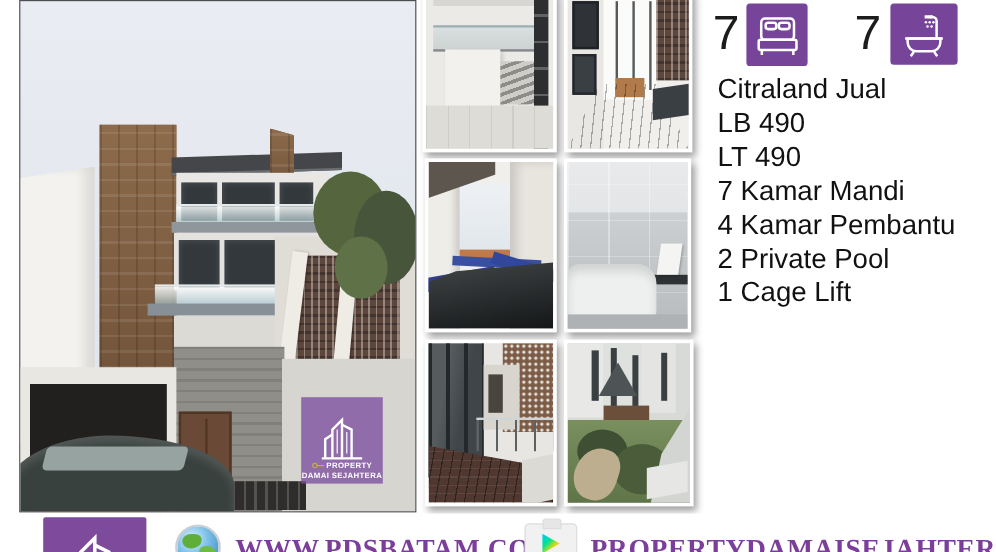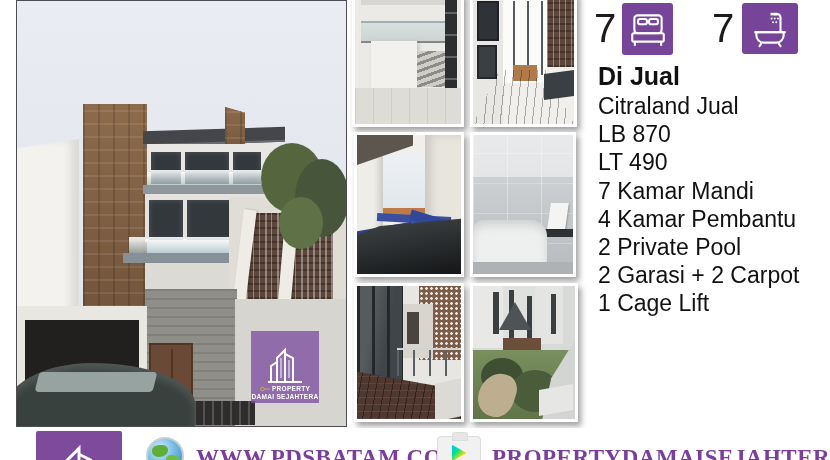--- a/index.html
+++ b/index.html
@@ -391,28 +391,26 @@
           <circle cx="21.5" cy="10" r="1"></circle>
             <circle cx="24.5" cy="10" r="1"></circle>
             <circle cx="27.5" cy="10" r="1"></circle>
           <circle cx="22.8" cy="13.5" r="1"></circle>
             <circle cx="26" cy="13.5" r="1"></circle>
         </g>
       </svg>
     </div>
 
     <div class="listing">
-      <div class="listing-title">Di Jual</div>
       <div class="listing-line">Citraland Jual</div>
-      <div class="listing-line">LB 870</div>
+      <div class="listing-line">LB 490</div>
       <div class="listing-line">LT 490</div>
       <div class="listing-line">7 Kamar Mandi</div>
       <div class="listing-line">4 Kamar Pembantu</div>
       <div class="listing-line">2 Private Pool</div>
-      <div class="listing-line">2 Garasi + 2 Carpot</div>
       <div class="listing-line">1 Cage Lift</div>
     </div>
   </div>
 
   <div class="footer">
     <div class="footer-logo">
       <svg width="50" height="64" viewBox="0 0 34 40" style="margin-top:6px;">
         <g fill="none" stroke="#ffffff" stroke-width="2">
           <path d="M9 40 V14 l8 -8 v34"></path>
           <path d="M17 10 l8 4 v26"></path>

